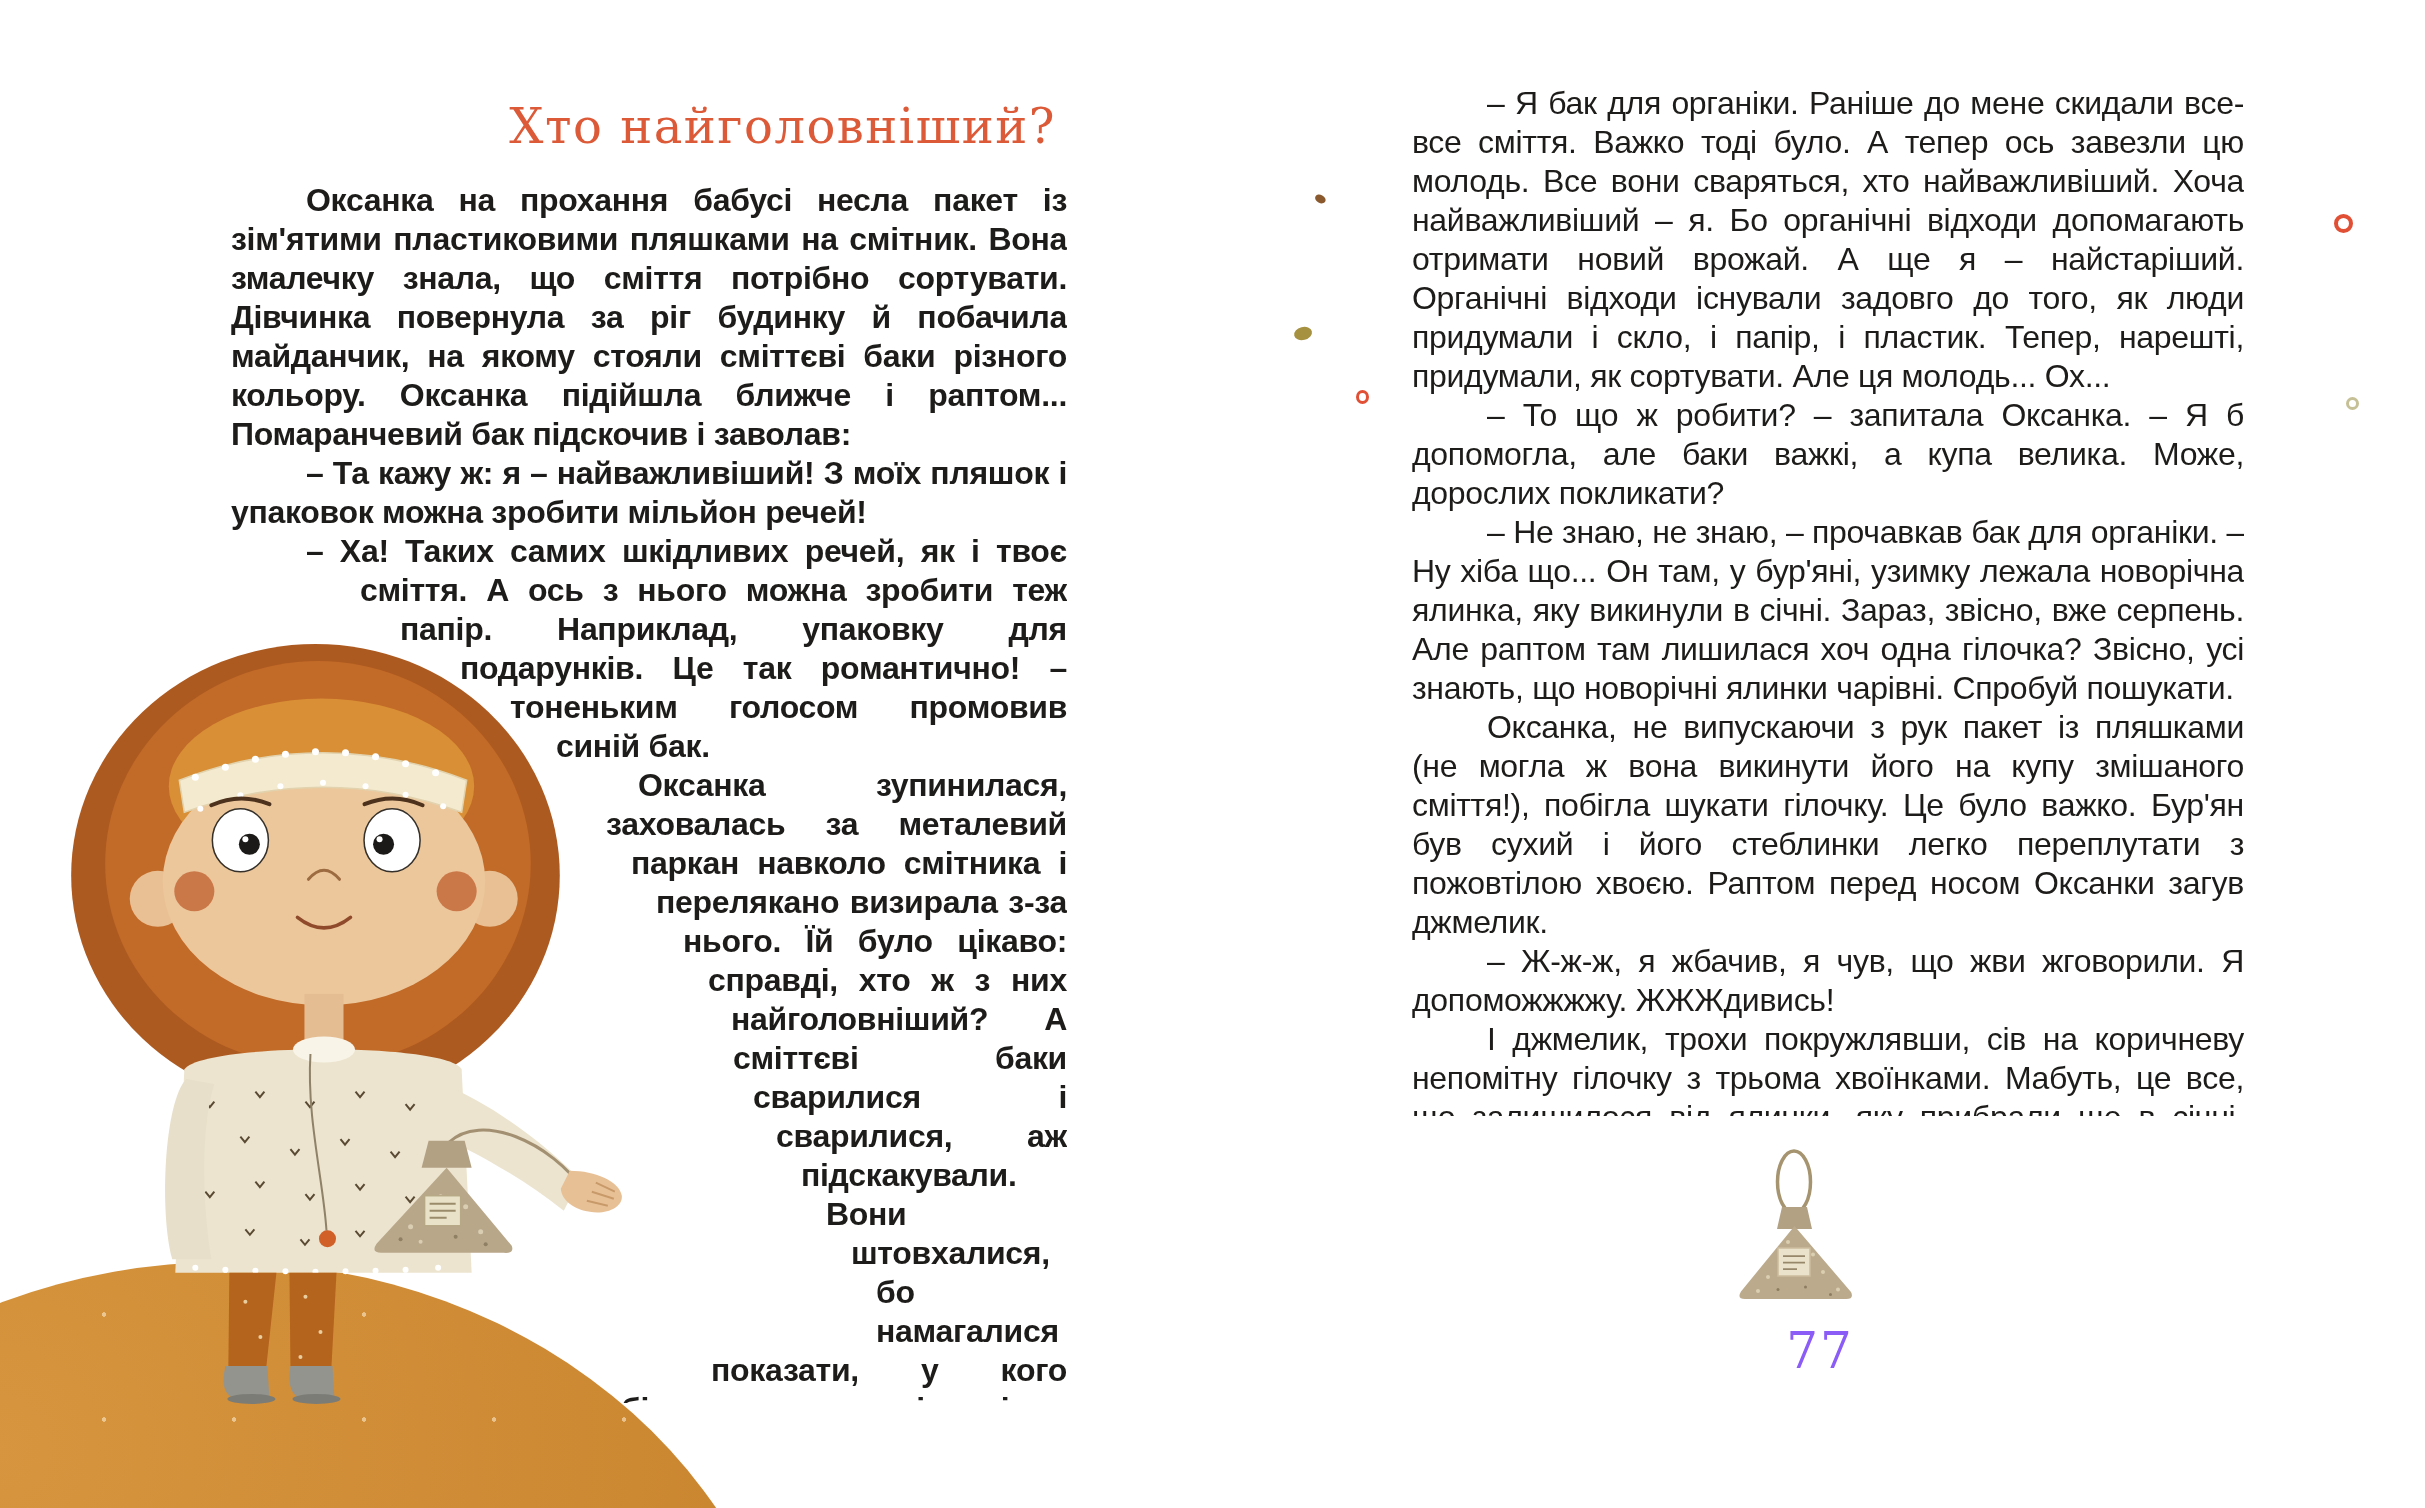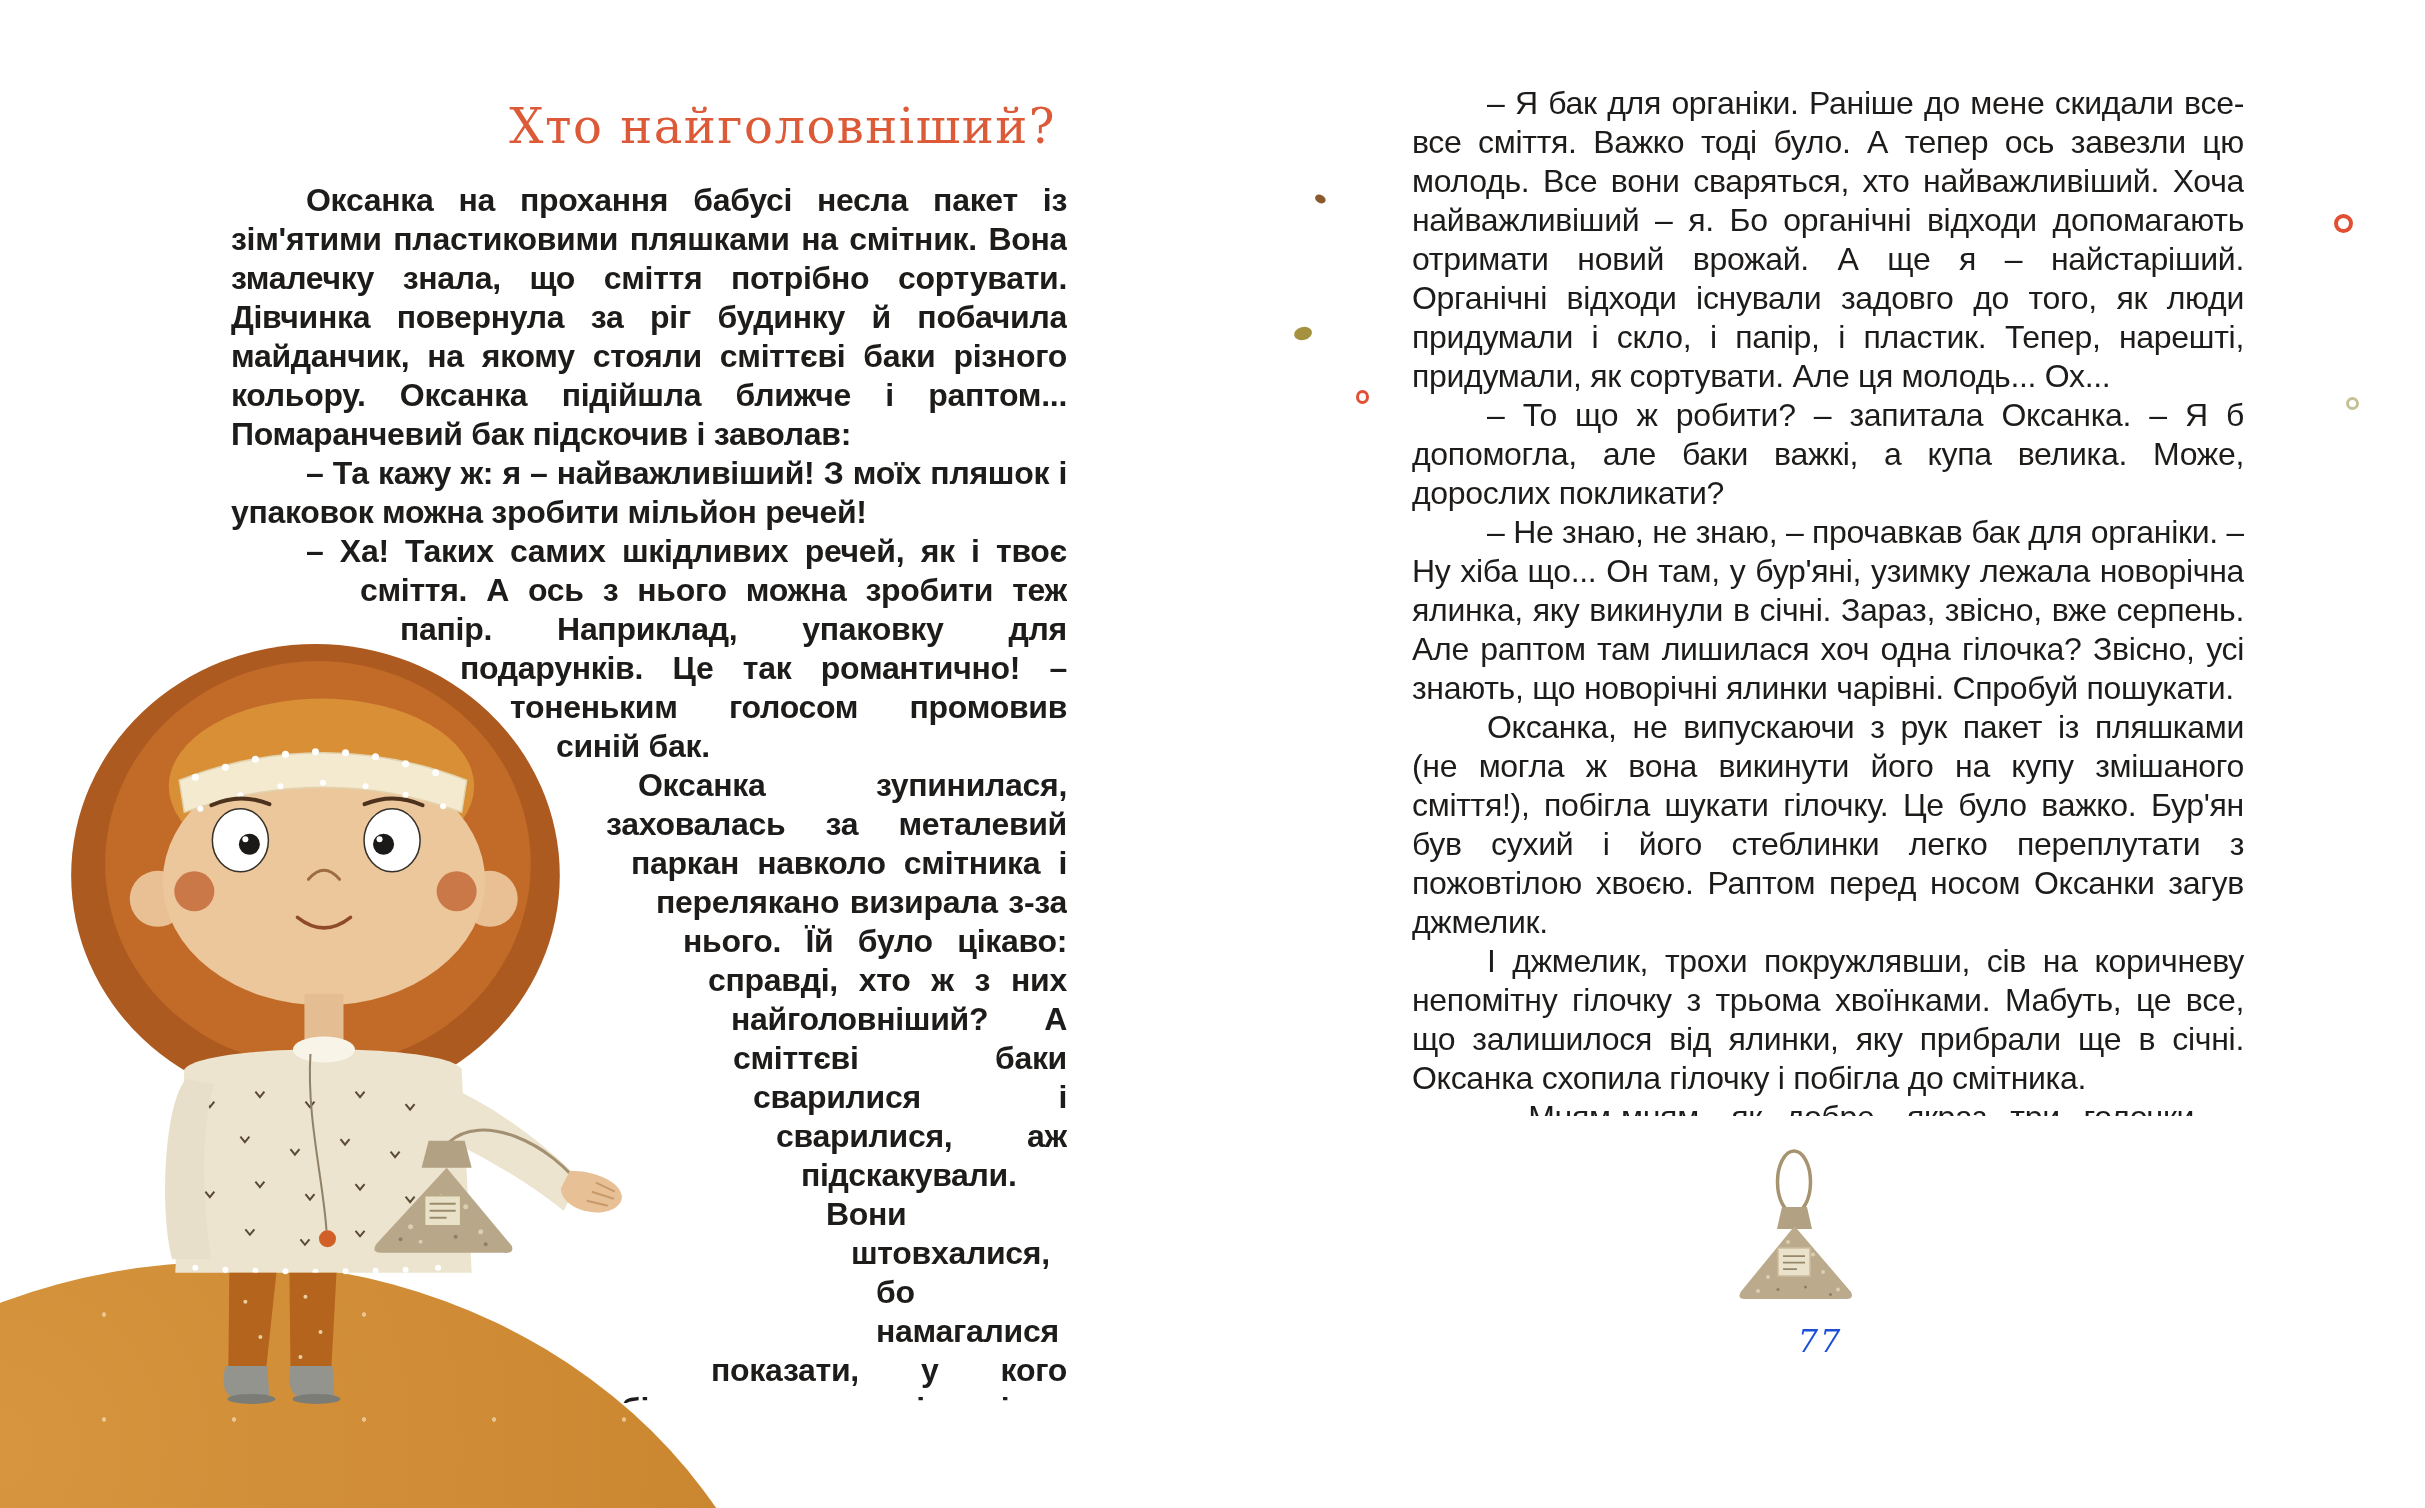--- a/index.html
+++ b/index.html
@@ -26,22 +26,22 @@
   .hill{position:absolute;left:-351px;top:1262px;width:1152px;height:1030px;border-radius:50%;
         background-image:
           radial-gradient(circle, rgba(255,240,214,0.55) 2px, rgba(255,240,214,0) 2.5px),
           radial-gradient(circle at 30% 18%, #d6953e 0%, #cd8832 55%, #c07a26 100%);
         background-size:130px 105px, 100% 100%;}
 
   .girl-svg{position:absolute;left:30px;top:636px;width:621px;height:781px;}
 
   .teabag-svg{position:absolute;left:1738px;top:1142px;width:130px;height:165px;}
 
-  .pagenum{position:absolute;font-family:"DejaVu Serif",serif;font-style:italic;
-           font-size:32px;color:#1d4ed8;letter-spacing:2px;}
+  .pagenum{position:absolute;font-family:"DejaVu Serif",serif;
+           font-size:50px;color:#8b5cf6;letter-spacing:2px;}
   .pagenum-right{left:1755px;top:1322px;width:130px;text-align:center;}
 
   
   .speck{position:absolute;}
   .sp-oval{border-radius:50%;}
   .sp1{left:1315px;top:195px;width:11px;height:7.5px;background:#8a5a2e;transform:rotate(28deg);}
   .sp2{left:1294px;top:327px;width:18px;height:12.5px;background:#a5913f;transform:rotate(-14deg);}
   .sp3{left:1356px;top:390px;width:7px;height:8px;border:3.5px solid #e14f35;border-radius:50%;}
   .sp4{left:2334px;top:214px;width:11px;height:11px;border:4.5px solid #e14f35;border-radius:50%;}
   .sp5{left:2346px;top:397px;width:7px;height:7px;border:3.5px solid #c6c096;border-radius:50%;}
@@ -226,20 +226,21 @@
     </div>
   </div>
 
   <div class="page page-right"></div>
 
   <div class="textcol col-right" style="position:absolute;">
     <p>– Я бак для органіки. Раніше до мене скидали все-все сміття. Важко тоді було. А тепер ось завезли цю молодь. Все вони сваряться, хто найважливіший. Хоча найважливіший – я. Бо органічні відходи допомагають отримати новий врожай. А ще я – найстаріший. Органічні відходи існували задовго до того, як люди придумали і скло, і папір, і пластик. Тепер, нарешті, придумали, як сортувати. Але ця молодь... Ох...</p>
     <p>– То що ж робити? – запитала Оксанка. – Я б допомогла, але баки важкі, а купа велика. Може, дорослих покликати?</p>
     <p>– Не знаю, не знаю, – прочавкав бак для органіки. – Ну хіба що... Он там, у бур'яні, узимку лежала новорічна ялинка, яку викинули в січні. Зараз, звісно, вже серпень. Але раптом там лишилася хоч одна гілочка? Звісно, усі знають, що новорічні ялинки чарівні. Спробуй пошукати.</p>
     <p>Оксанка, не випускаючи з рук пакет із пляшками (не могла ж вона викинути його на купу змішаного сміття!), побігла шукати гілочку. Це було важко. Бур'ян був сухий і його стеблинки легко переплутати з пожовтілою хвоєю. Раптом перед носом Оксанки загув джмелик.</p>
+    <p>– Ж-ж-ж, я жбачив, я чув, що жви жговорили. Я допоможжжжу. ЖЖЖдивись!</p>
     <p>І джмелик, трохи покружлявши, сів на коричневу непомітну гілочку з трьома хвоїнками. Мабуть, це все, що залишилося від ялинки, яку прибрали ще в січні. Оксанка схопила гілочку і побігла до смітника.</p>
     <p>– Мням-мням, як добре, якраз три голочки, – прочавкав органічний бак. – Тепер відірви їх і кинь на купу. А гілочку – мені, будь ласка.</p>
 
   </div>
 
   <svg class="teabag-svg" viewBox="0 0 260 330" xmlns="http://www.w3.org/2000/svg">
     <ellipse cx="112" cy="80" rx="33" ry="62" fill="none" stroke="#a5946f" stroke-width="7"></ellipse>
     <path d="M 88 130 L 138 130 L 148 174 L 78 174 Z" fill="#b3a184"></path>
     <path d="M 113 168 L 226 300 Q 233 315 214 314 L 14 314 Q -3 314 6 299 Z" fill="#bcaa8c"></path>
     <g fill="#dbcfb2">

